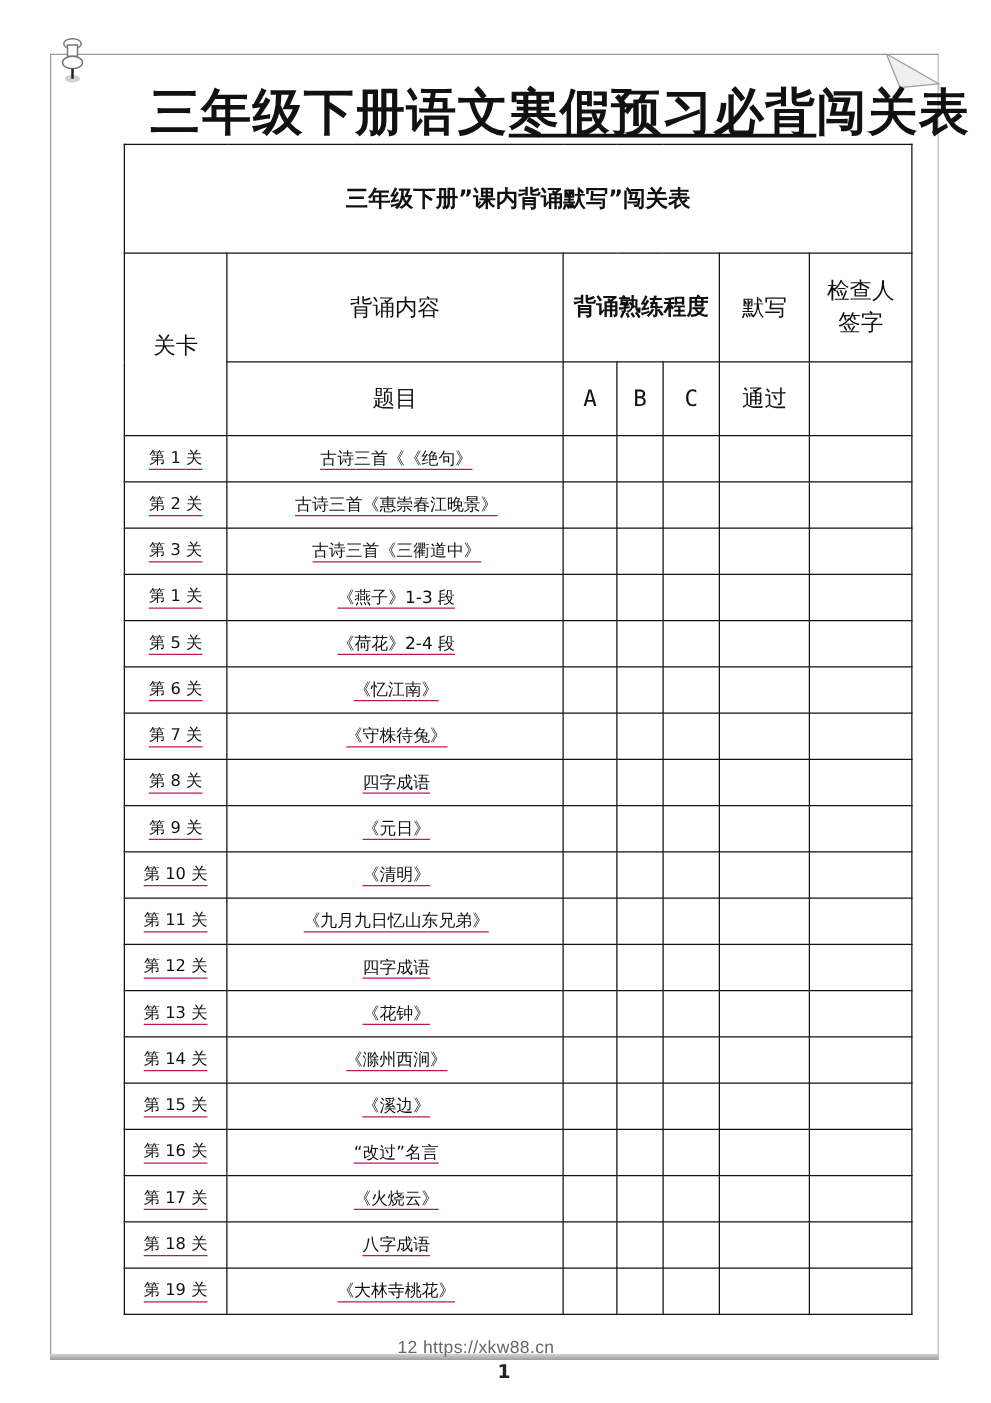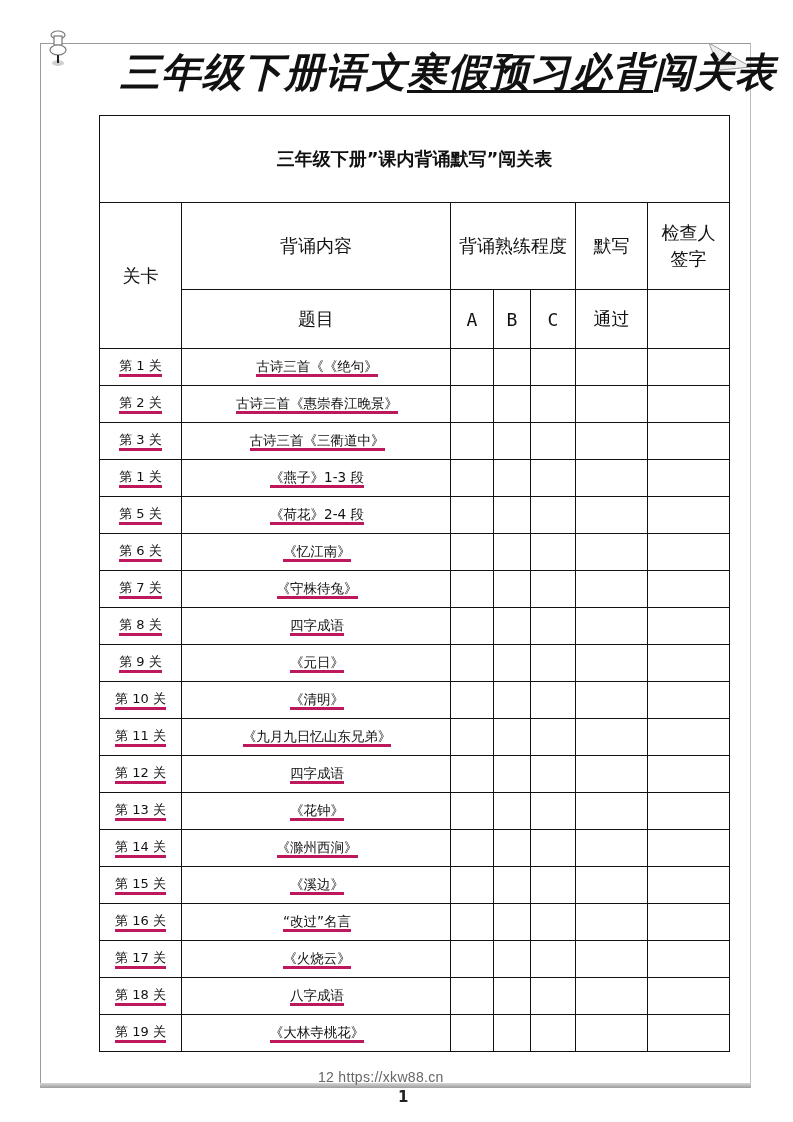--- a/index.html
+++ b/index.html
@@ -14,43 +14,43 @@
   }
   .paper-bottom {
     position: absolute; left: 40px; top: 1083px; width: 711px; height: 5px;
     background: linear-gradient(#d6d6d6, #9c9c9c); 
   }
   .fold {
     position: absolute; left: 708px; top: 43px; width: 45px; height: 30px;
   }
   .pin { position: absolute; left: 46px; top: 30px; width: 24px; height: 42px; }
   .main-title {
-    position: absolute; left: 120px; top: 46px; width: 600px; height: 52px;
+    position: absolute; left: 120px; top: 64px; width: 600px; height: 52px;
     font-size: 40px; font-weight: bold; letter-spacing: 1px; white-space: nowrap;
-    font-family: "DejaVu Sans", sans-serif; line-height: 52px; font-style: italic;
+    font-family: "DejaVu Sans", sans-serif; line-height: 52px;
   }
   .main-title .ul { text-decoration: underline; text-decoration-thickness: 3px; text-underline-offset: 4px; }
   table.grid {
     position: absolute; left: 99px; top: 115px; border-collapse: collapse; table-layout: fixed;
     width: 630px;
     padding-left: 17px;
   }
   table.grid td {
     border: 1.5px solid #111; padding: 0; text-align: center; vertical-align: middle;
     font-size: 18px;
   }
   .sub-title { height: 86px; font-size: 21px; font-weight: bold; }
   .hdr1 td { height: 86px; }
   .hdr2 td { height: 58px; }
   .abc { font-family: "DejaVu Sans Mono", monospace; font-size: 17px; }
   .row td { height: 36px; vertical-align: bottom; }
   .row .lvl { font-size: 13px; text-align: center; padding-bottom: 0; }
   .row .topic { font-size: 13.5px; text-align: center; padding-left: 2px; }
   .row .lvl span, .row .topic span {
-    display: inline-block; border-bottom: 3px solid #be185d; line-height: 16px; padding-bottom: 0px;
+    display: inline-block; border-bottom: 1px solid #be185d; line-height: 16px; padding-bottom: 0px;
   }
   .footer-url {
     position: absolute; left: 318px; top: 1069px; font-size: 14px; color: #666;
     font-family: Liberation Sans, sans-serif; letter-spacing: 0.3px;
   }
   .page-num {
     position: absolute; left: 398px; top: 1088px; font-size: 15px; font-weight: bold; color: #222;
   }
 </style>
 </head>
@@ -85,21 +85,21 @@
       <col style="width:82px">
   </colgroup>
   <tbody>
       <tr>
     <td colspan="7" class="sub-title">三年级下册”课内背诵默写”闯关表</td>
   </tr>
   <tr class="hdr1">
     <td rowspan="2">关卡</td>
     <td>背诵内容</td>
     <td colspan="3">
-          <div style="width:110px;margin:16px auto;line-height:26px;">背诵熟练程度</div>
+          <div style="width:110px;margin:16px auto;line-height:26px;font-weight:bold;">背诵熟练程度</div>
         </td>
     <td>默写</td>
     <td>
           <div style="width:60px;margin:0 auto;line-height:26px;">检查人签字</div>
         </td>
   </tr>
   <tr class="hdr2">
     <td>题目</td>
     <td class="abc">A</td>
     <td class="abc">B</td>

